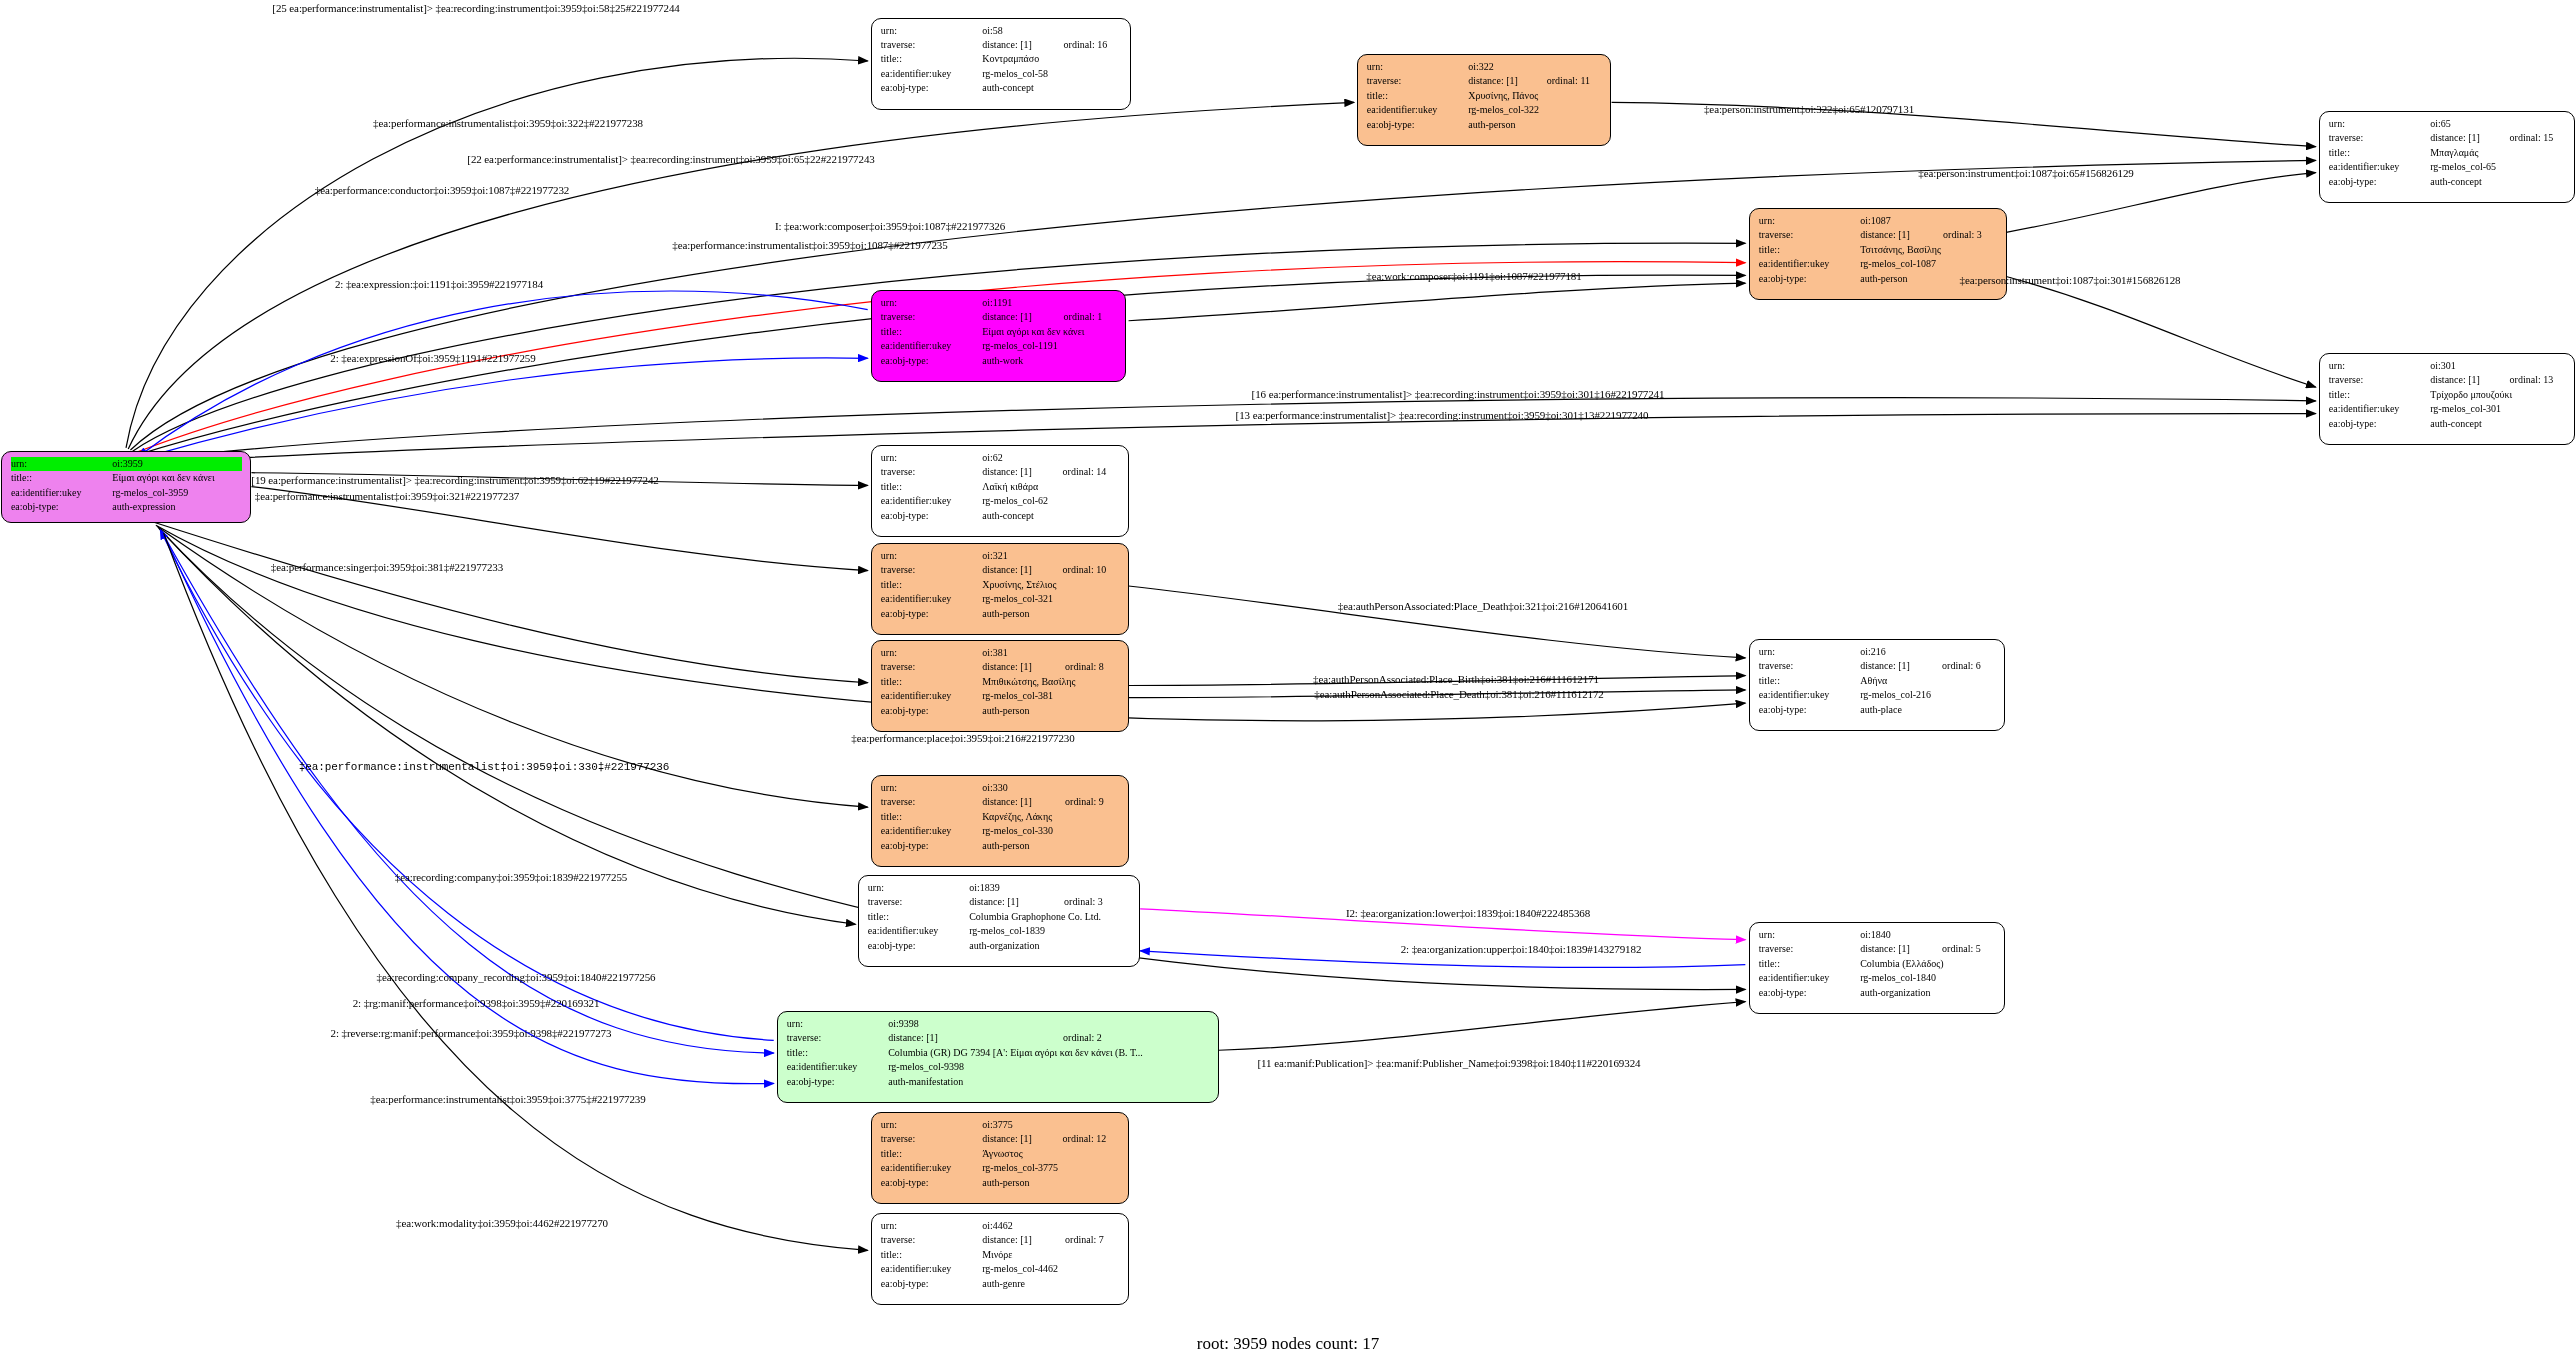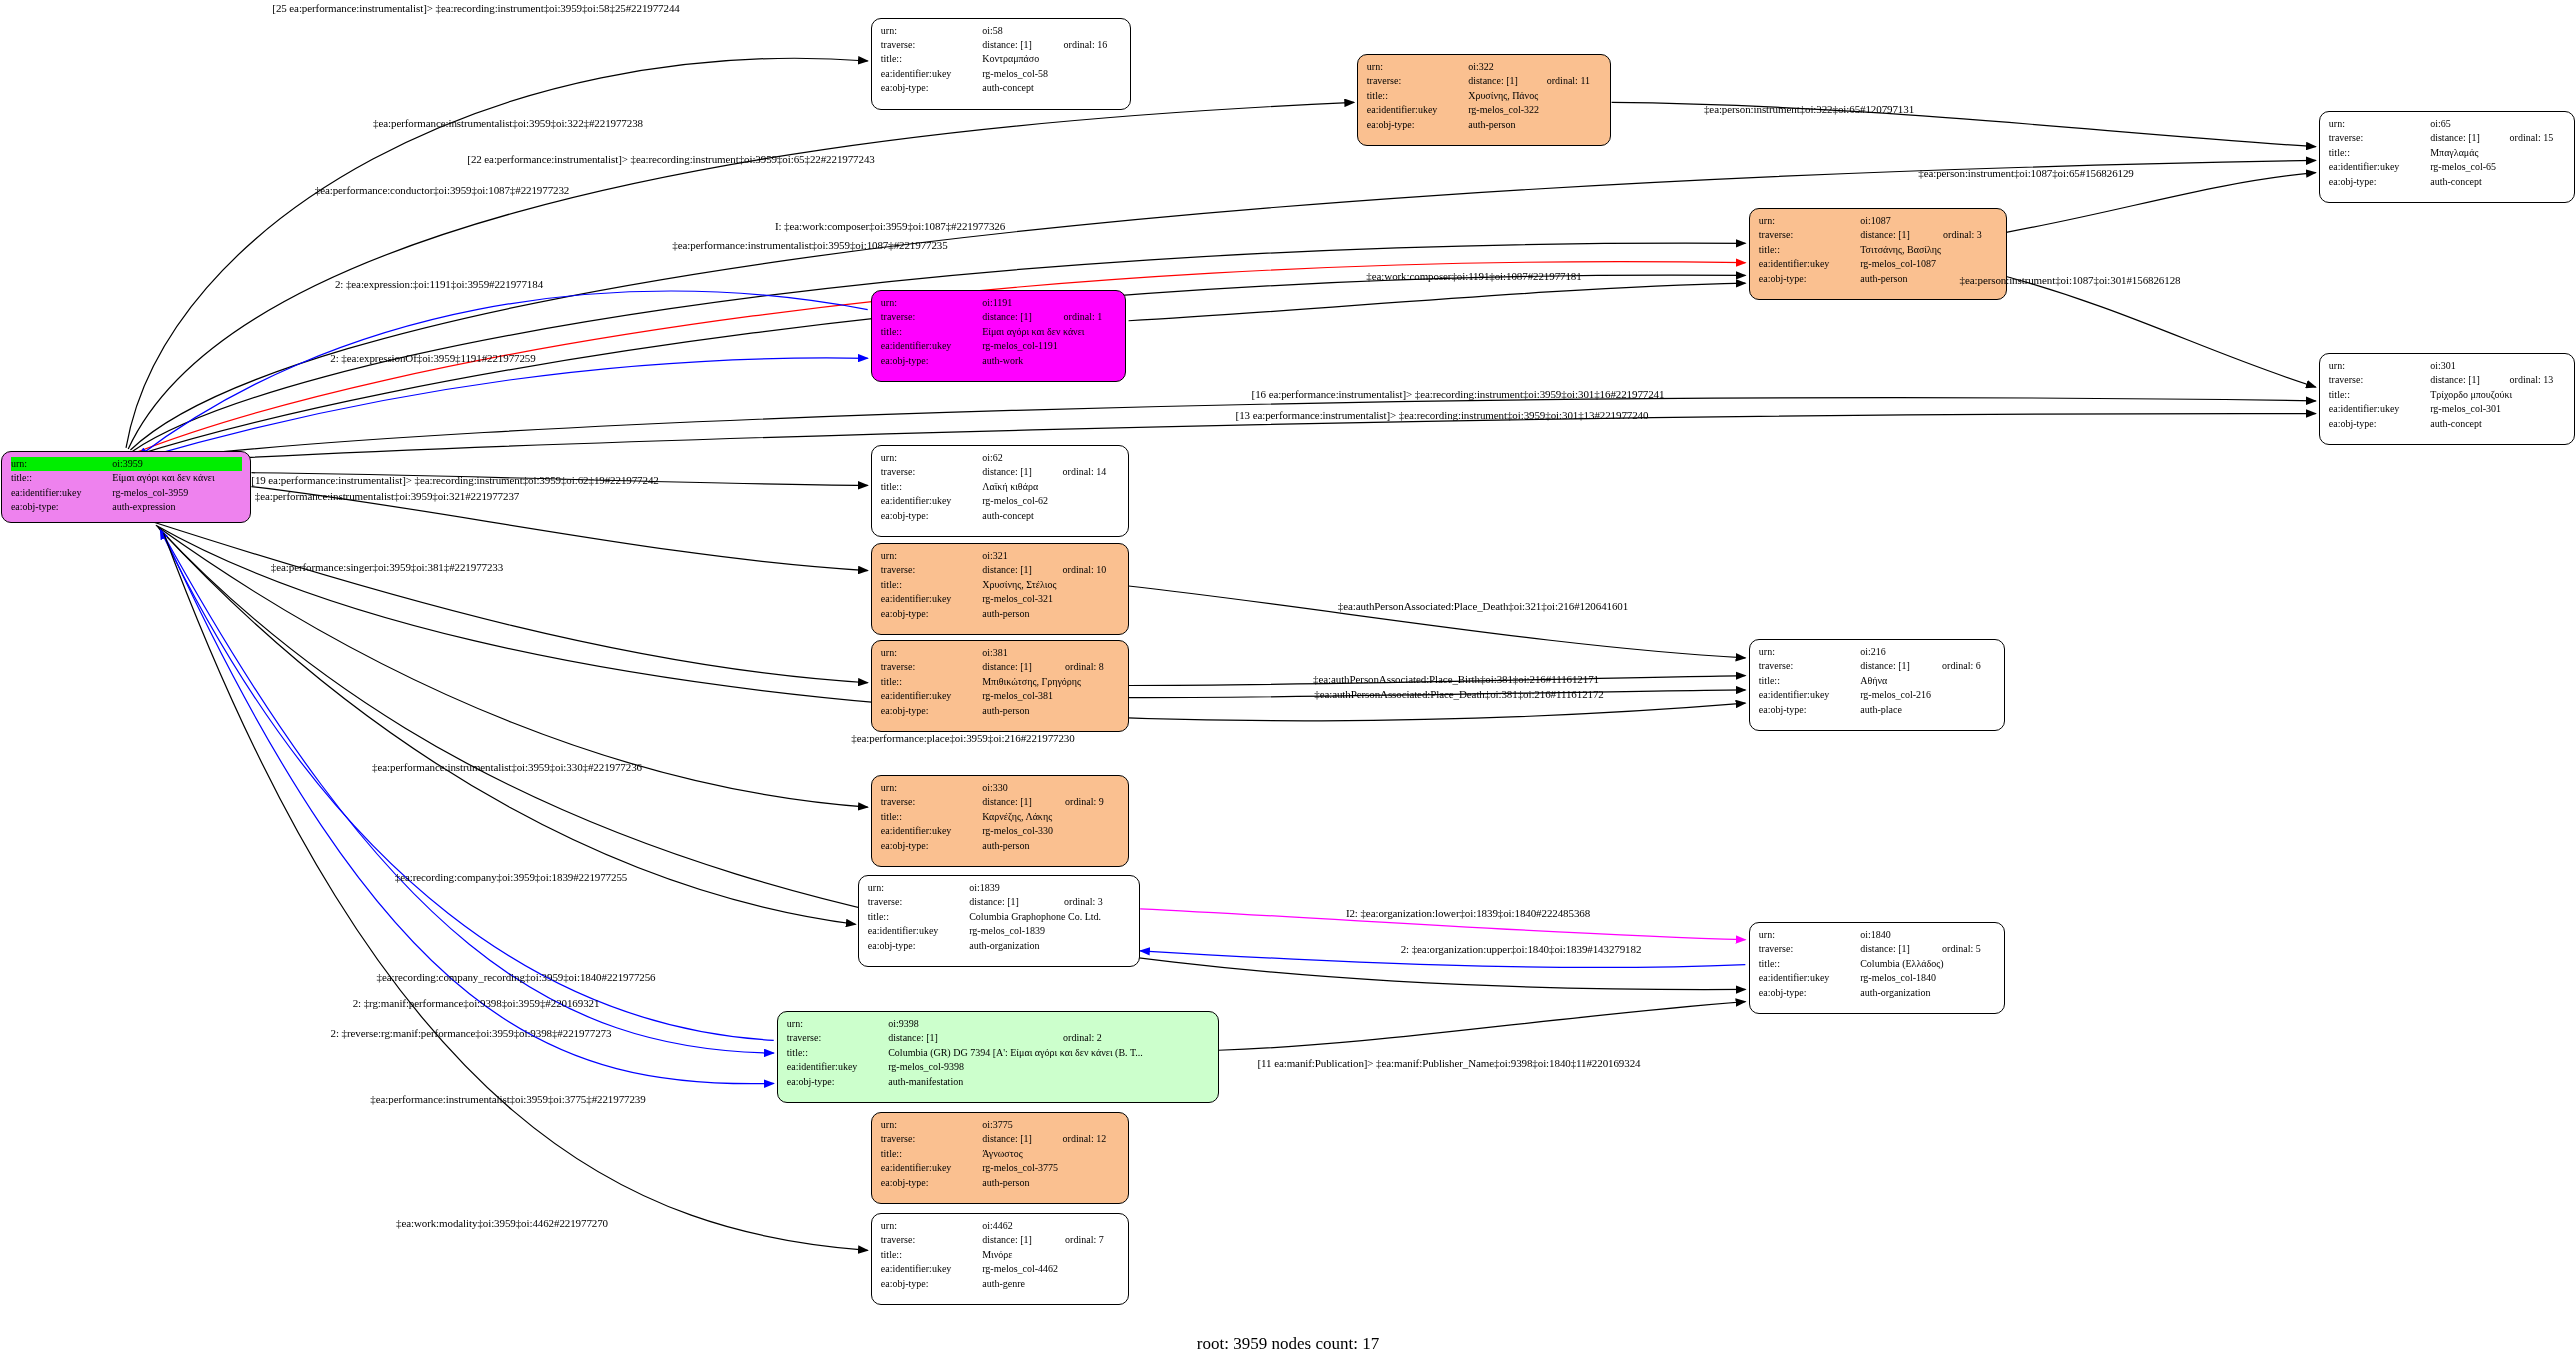--- a/index.html
+++ b/index.html
@@ -340,21 +340,21 @@
           <span class="k">urn:</span>
           <span class="v">oi:381</span>
         </div>
         <div class="row">
           <span class="k">traverse:</span>
           <span class="v">distance: [1]</span>
           <span class="v v2">ordinal: 8</span>
         </div>
         <div class="row">
           <span class="k">title::</span>
-          <span class="v">Μπιθικώτσης, Γρηγόρης</span>
+          <span class="v">Μπιθικώτσης, Βασίλης</span>
         </div>
         <div class="row">
           <span class="k">ea:identifier:ukey</span>
           <span class="v">rg-melos_col-381</span>
         </div>
         <div class="row">
           <span class="k">ea:obj-type:</span>
           <span class="v">auth-person</span>
         </div>
       </div>
@@ -535,21 +535,21 @@
       <div class="elabel" style="left: 433px; top: 358px;">2: ‡ea:expressionOf‡oi:3959‡1191#221977259</div>
       <div class="elabel" style="left: 1458px; top: 394px;">[16 ea:performance:instrumentalist]&gt; ‡ea:recording:instrument‡oi:3959‡oi:301‡16#221977241</div>
       <div class="elabel" style="left: 1442px; top: 415px;">[13 ea:performance:instrumentalist]&gt; ‡ea:recording:instrument‡oi:3959‡oi:301‡13#221977240</div>
       <div class="elabel" style="left: 455px; top: 480px;">[19 ea:performance:instrumentalist]&gt; ‡ea:recording:instrument‡oi:3959‡oi:62‡19#221977242</div>
       <div class="elabel" style="left: 387px; top: 496px;">‡ea:performance:instrumentalist‡oi:3959‡oi:321#221977237</div>
       <div class="elabel" style="left: 387px; top: 567px;">‡ea:performance:singer‡oi:3959‡oi:381‡#221977233</div>
       <div class="elabel" style="left: 1483px; top: 606px;">‡ea:authPersonAssociated:Place_Death‡oi:321‡oi:216#120641601</div>
       <div class="elabel" style="left: 1456px; top: 679px;">‡ea:authPersonAssociated:Place_Birth‡oi:381‡oi:216#111612171</div>
       <div class="elabel" style="left: 1459px; top: 694px;">‡ea:authPersonAssociated:Place_Death‡oi:381‡oi:216#111612172</div>
       <div class="elabel" style="left: 963px; top: 738px;">‡ea:performance:place‡oi:3959‡oi:216#221977230</div>
-      <div class="elabel" style="left: 507px; top: 767px;">‡ea:performance:instrumentalist‡oi:3959‡oi:330‡#221977236</div>
+      <div class="elabel" style="left: 484px; top: 767px; font-family: Liberation Mono, monospace;">‡ea:performance:instrumentalist‡oi:3959‡oi:330‡#221977236</div>
       <div class="elabel" style="left: 511px; top: 877px;">‡ea:recording:company‡oi:3959‡oi:1839#221977255</div>
       <div class="elabel" style="left: 1468px; top: 913px;">I2: ‡ea:organization:lower‡oi:1839‡oi:1840#222485368</div>
       <div class="elabel" style="left: 1477px; top: 949px; margin-left: 44px;">2: ‡ea:organization:upper‡oi:1840‡oi:1839#143279182</div>
       <div class="elabel" style="left: 516px; top: 977px;">‡ea:recording:company_recording‡oi:3959‡oi:1840#221977256</div>
       <div class="elabel" style="left: 476px; top: 1003px;">2: ‡rg:manif:performance‡oi:9398‡oi:3959‡#220169321</div>
       <div class="elabel" style="left: 471px; top: 1033px;">2: ‡reverse:rg:manif:performance‡oi:3959‡oi:9398‡#221977273</div>
       <div class="elabel" style="left: 1449px; top: 1063px;">[11 ea:manif:Publication]&gt; ‡ea:manif:Publisher_Name‡oi:9398‡oi:1840‡11#220169324</div>
       <div class="elabel" style="left: 508px; top: 1099px;">‡ea:performance:instrumentalist‡oi:3959‡oi:3775‡#221977239</div>
       <div class="elabel" style="left: 502px; top: 1223px;">‡ea:work:modality‡oi:3959‡oi:4462#221977270</div>
     </div>

